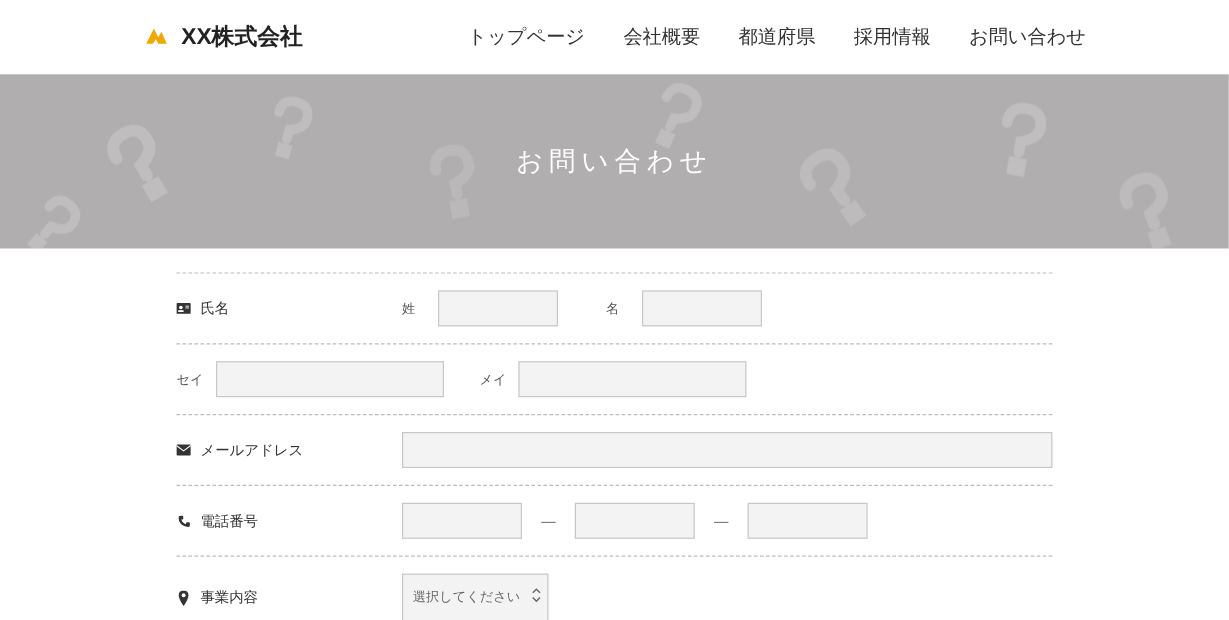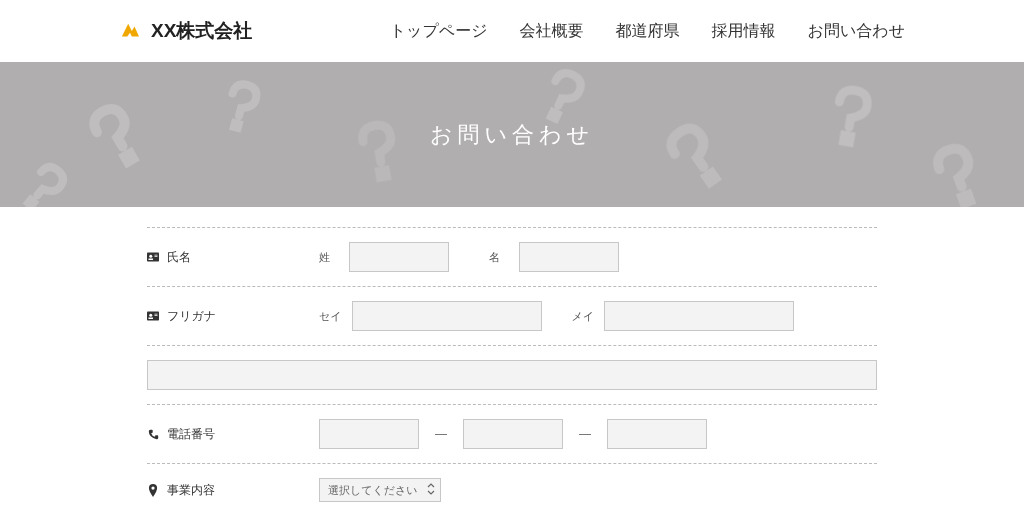--- a/index.html
+++ b/index.html
@@ -73,21 +73,21 @@
     .form-row {
       display: flex;
       align-items: center;
       padding: 14px 0;
       border-top: 1px dashed #bbb;
     }
     .form-row:first-child {
       border-top: 1px dashed #bbb;
     }
     .field-label {
-      width: 172px;
+      width: 188px;
       display: flex;
       align-items: center;
       gap: 8px;
       font-size: 12px;
       color: #333;
       flex-shrink: 0;
     }
     .field-icon {
       width: 12px;
       height: 12px;
@@ -119,21 +119,21 @@
     .txt-medium {
       width: 190px;
     }
     .txt-full {
       width: 100%;
     }
     .txt-phone {
       width: 100px;
     }
     .select-box {
-      height: 24px;
+      height: 40px;
       border: 1px solid #c7c7c7;
       background: #f3f3f3;
       padding: 0 22px 0 8px;
       font-size: 11px;
       color: #666;
       appearance: none;
       position: relative;
     }
     .select-wrap {
       position: relative;
@@ -233,41 +233,38 @@
     </div>
     <div class="field-content">
       <span class="sub-label">姓</span>
       <input type="text" class="txt-input txt-small" style="">
       <span class="sub-label" style="margin-left:30px">名</span>
       <input type="text" class="txt-input txt-small" style="">
     </div>
   </div>
 
   <div class="form-row">
+    <div class="field-content">
+      <span class="sub-label">セイ</span>
+      <input type="text" class="txt-input txt-medium" style="">
+      <span class="sub-label" style="margin-left:20px">メイ</span>
+      <input type="text" class="txt-input txt-medium" style="">
+    </div>
+  </div>
+
+  <div class="form-row">
     <div class="field-label">
       <span class="field-icon">
         <svg viewBox="0 0 16 12" width="12" height="10">
             <rect x="0" y="0" width="16" height="12" rx="1" fill="#333"></rect>
-            <circle cx="5" cy="5" r="2" fill="#fff"></circle>
-            <rect x="2" y="8" width="6" height="2" fill="#fff"></rect>
-            <rect x="10" y="3" width="4" height="1" fill="#fff"></rect>
-            <rect x="10" y="5" width="4" height="1" fill="#fff"></rect>
+            <path d="M0 1 L8 7 L16 1" stroke="#fff" stroke-width="1.2" fill="none"></path>
           </svg>
       </span>
-      <span>フリガナ</span>
-    </div>
-    <div class="field-content">
-      <span class="sub-label">セイ</span>
-      <input type="text" class="txt-input txt-medium" style="">
-      <span class="sub-label" style="margin-left:20px">メイ</span>
-      <input type="text" class="txt-input txt-medium" style="">
-    </div>
-  </div>
-
-  <div class="form-row">
+      <span>メールアドレス</span>
+    </div>
     <div class="field-content">
       <input type="text" class="txt-input txt-full" style="">
     </div>
   </div>
 
   <div class="form-row">
     <div class="field-label">
       <span class="field-icon">
         <svg viewBox="0 0 14 14" width="11" height="11">
             <path d="M3 1 Q1 1 1 3 Q1 11 11 13 Q13 13 13 11 L13 9 Q13 8 12 8 L10 8 Q9 8 9 9 L9 10 Q5 9 4 5 L5 5 Q6 5 6 4 L6 2 Q6 1 5 1 Z" fill="#333"></path>

